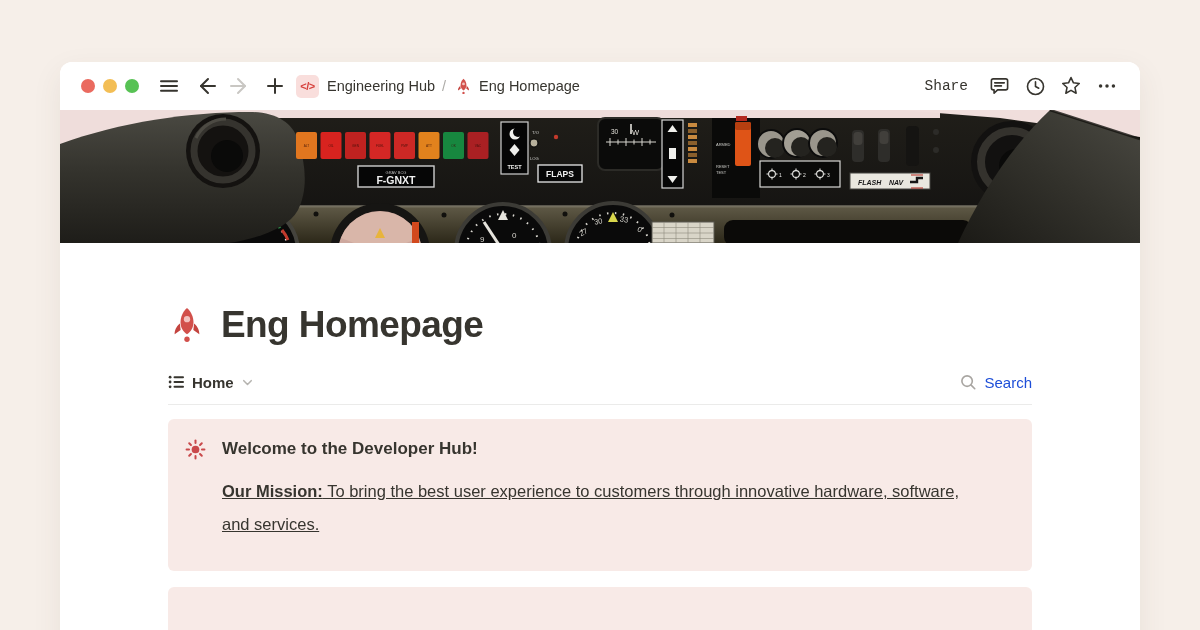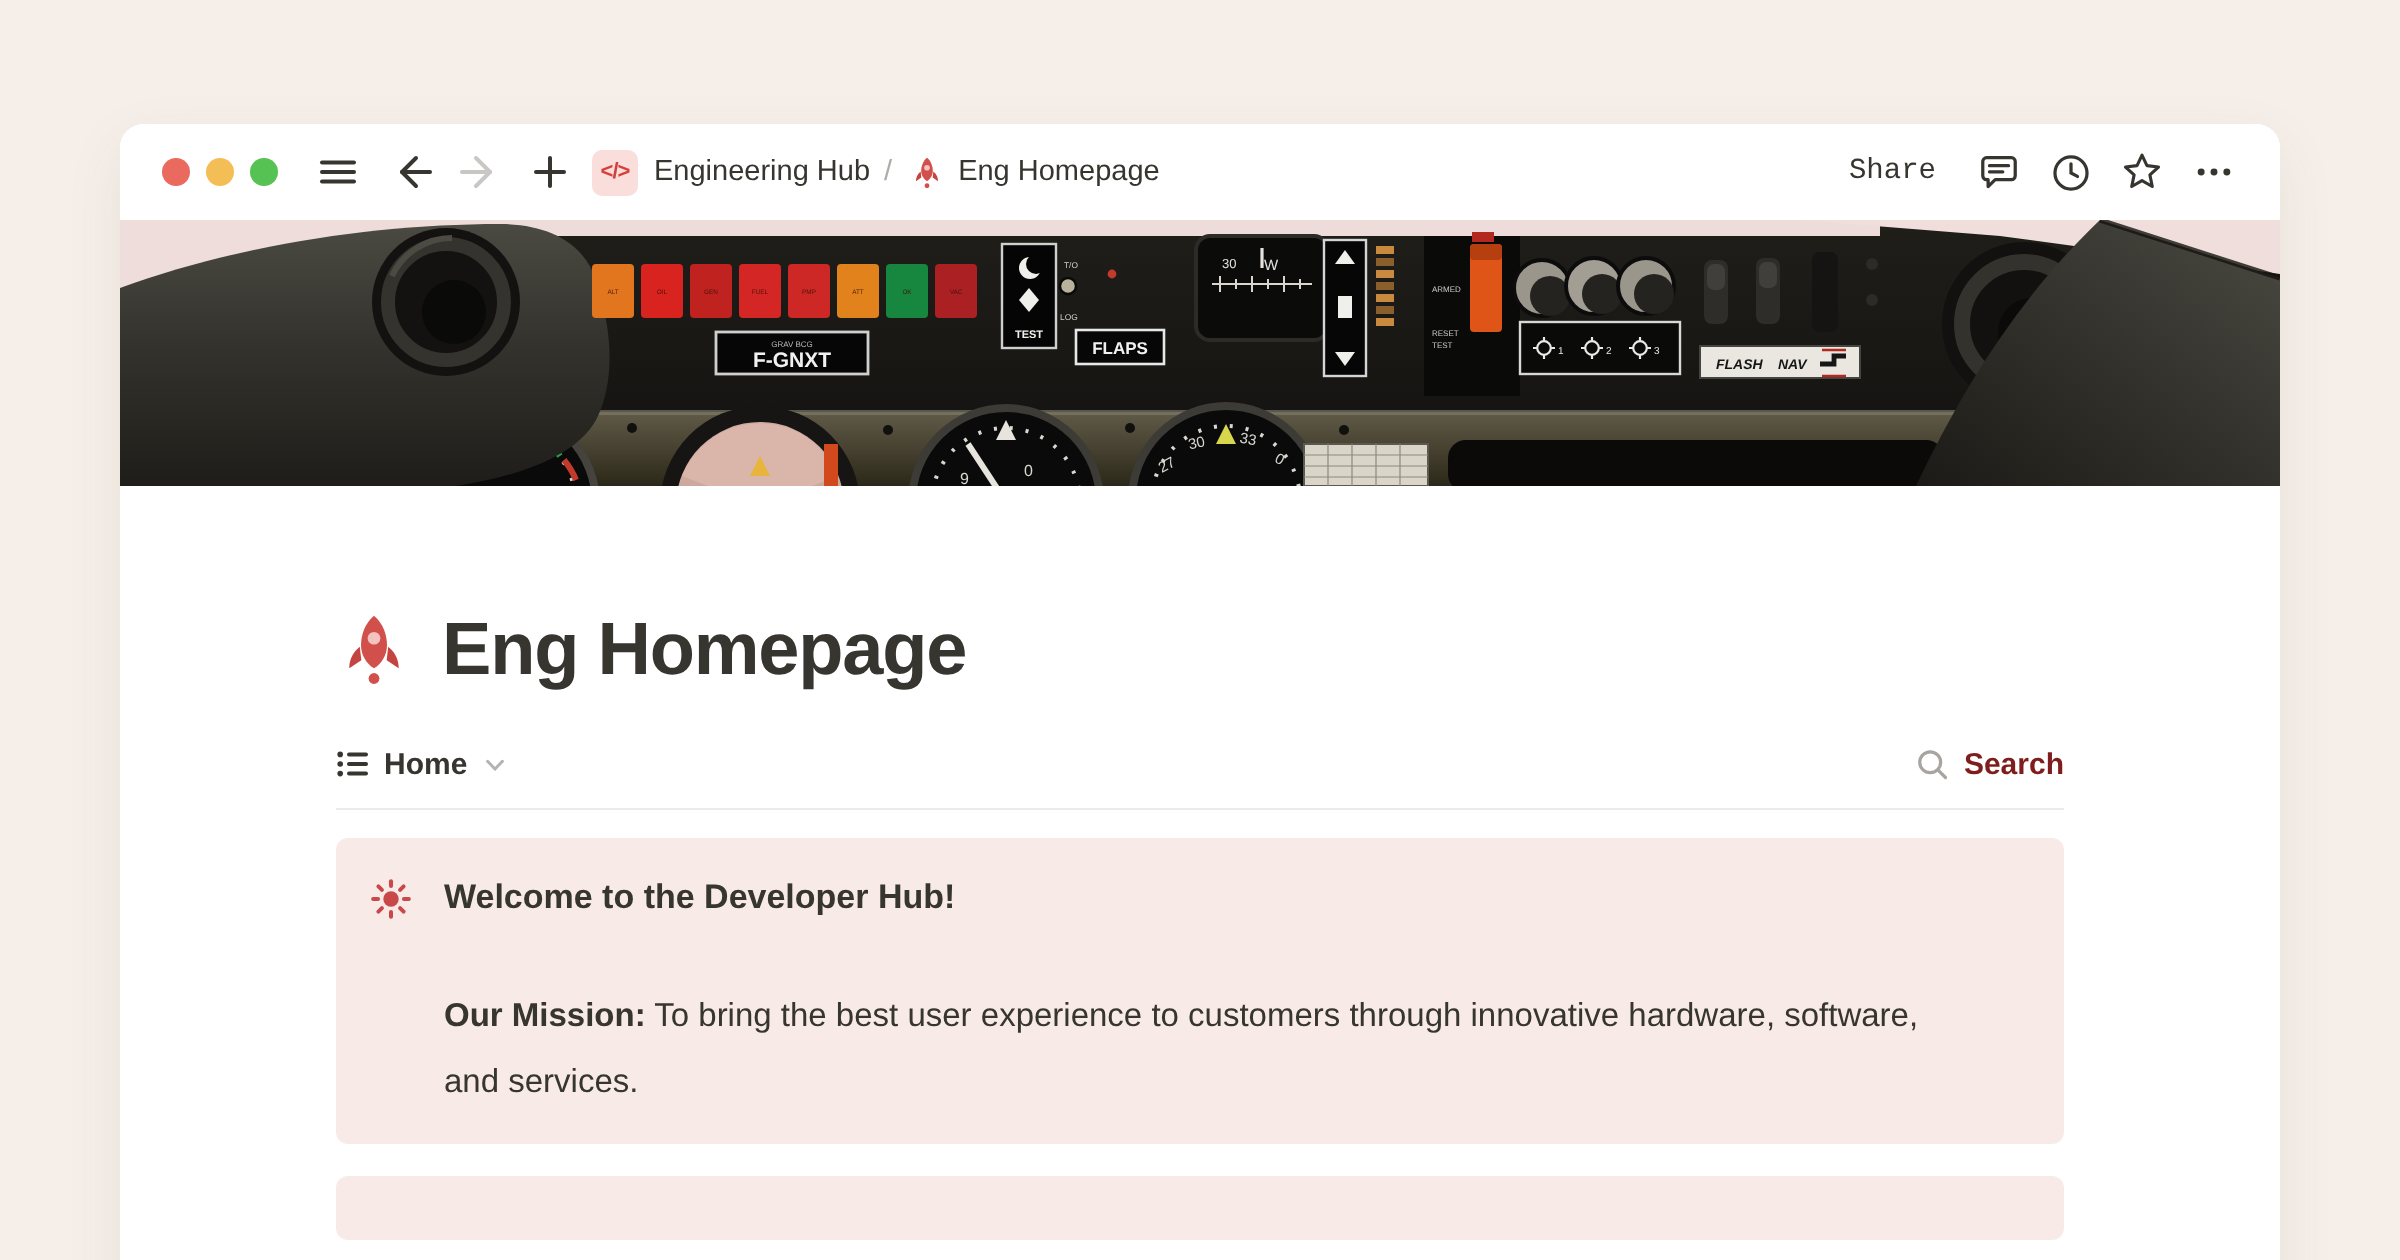--- a/index.html
+++ b/index.html
@@ -45,32 +45,32 @@
   .content { padding:0 108px; }
   .title-row { margin-top:61px; display:flex; align-items:center; }
   .title-row .t-icon { margin-right:15px; display:flex; }
   .page-title { font-size:37px; font-weight:700; letter-spacing:-0.6px; color:#37352f; cursor:text; }
   .tabs-row { margin-top:23px; display:flex; align-items:center; height:26px; }
   .tab { display:flex; align-items:center; cursor:pointer;text-align:center; }
   .tab svg { display:block; }
   .tab .tab-label { font-size:15px; font-weight:700; margin-left:7px; }
   .tab .chev { margin-left:7px; display:flex; }
   .search { margin-left:auto; display:flex; align-items:center; cursor:pointer; }
-  .search-label { font-size:15px; color:#7f1d1d; margin-left:7px;font-weight:bold; }
+  .search-label { font-size:15px; color:#1d4ed8; margin-left:7px; }
   .divider { height:1px; background:#ebebea; margin-top:9px; }
   .callout {
-    margin-top:14px; border-radius:6px; padding:18px 30px 14px 17px;
+    margin-top:14px; border-radius:6px; padding:18px 30px 30px 17px;
     display:flex; align-items:flex-start;
   }
   .callout + .callout { margin-top:16px; }
   .co-icon { flex:0 0 20px; margin-top:2px; display:flex; }
   .co-body { margin-left:16px; }
   .co-head { font-size:17px; font-weight:700; line-height:24px; }
   .co-p { font-size:16.5px; line-height:33px; max-width:740px; }
-  .co-p.first { margin-top:31px; }
+  .co-p.first { margin-top:14px;text-decoration:underline; }
   .co-p + .co-p { margin-top:8px; }
   .b { font-weight:700; }
 </style>
 </head>
 <body>
 
 <div class="window">
 
   <div class="toolbar">
     <svg class="tl-svg" width="60" height="16" viewBox="0 0 60 16">

